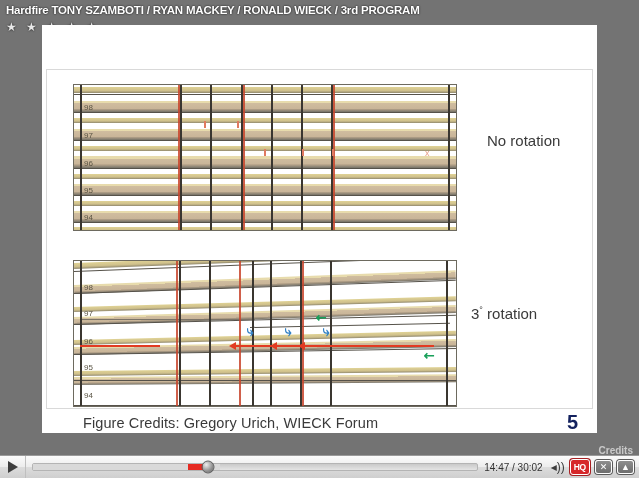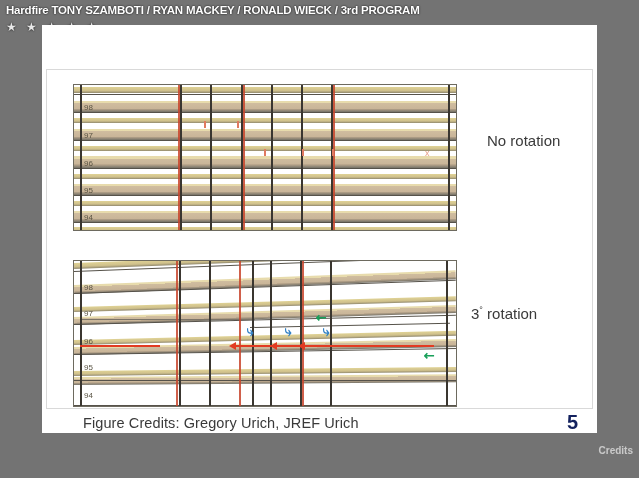--- a/index.html
+++ b/index.html
@@ -301,24 +301,51 @@
 
           <div class="garrow" style="left:242px; top:50px; transform:rotate(45deg);">↙</div>
           <div class="garrow" style="left:350px; top:88px; transform:rotate(45deg);">↙</div>
         </div>
 
         <div class="side-label" id="label-no-rotation">No rotation</div>
         <div class="side-label" id="label-3deg">
           <span>3</span><sup>°</sup><span> rotation</span>
         </div>
 
-        <div class="credits">Figure Credits:  Gregory Urich, JREF Urich</div>
+        <div class="credits">Figure Credits:  Gregory Urich, WIECK Forum</div>
         <div class="pagenum">5</div>
       </div>
     </div>
   </div>
 
   <div class="yt-watermark">
     <span>Credits</span>
   </div>
 
+  <div class="player-bar">
+
+    <div class="play-btn">
+      <div class="play-tri"></div>
+    </div>
+
+    <div class="scrub-wrap">
+      <div class="track">
+        <div class="loaded"></div>
+        <div class="played"></div>
+        <div class="knob"></div>
+      </div>
+    </div>
+
+    <div class="timecode">14:47 / 30:02</div>
+
+    <div class="ctl">
+      <span class="vol-ico">◂))</span>
+    </div>
+
+    <div class="ctl">
+      <span class="hq-badge">HQ</span>
+    </div>
+
+    <div class="sq-btn">✕</div>
+    <div class="sq-btn">▲</div>
+  </div>
 
 </div>
 
 </body></html>

